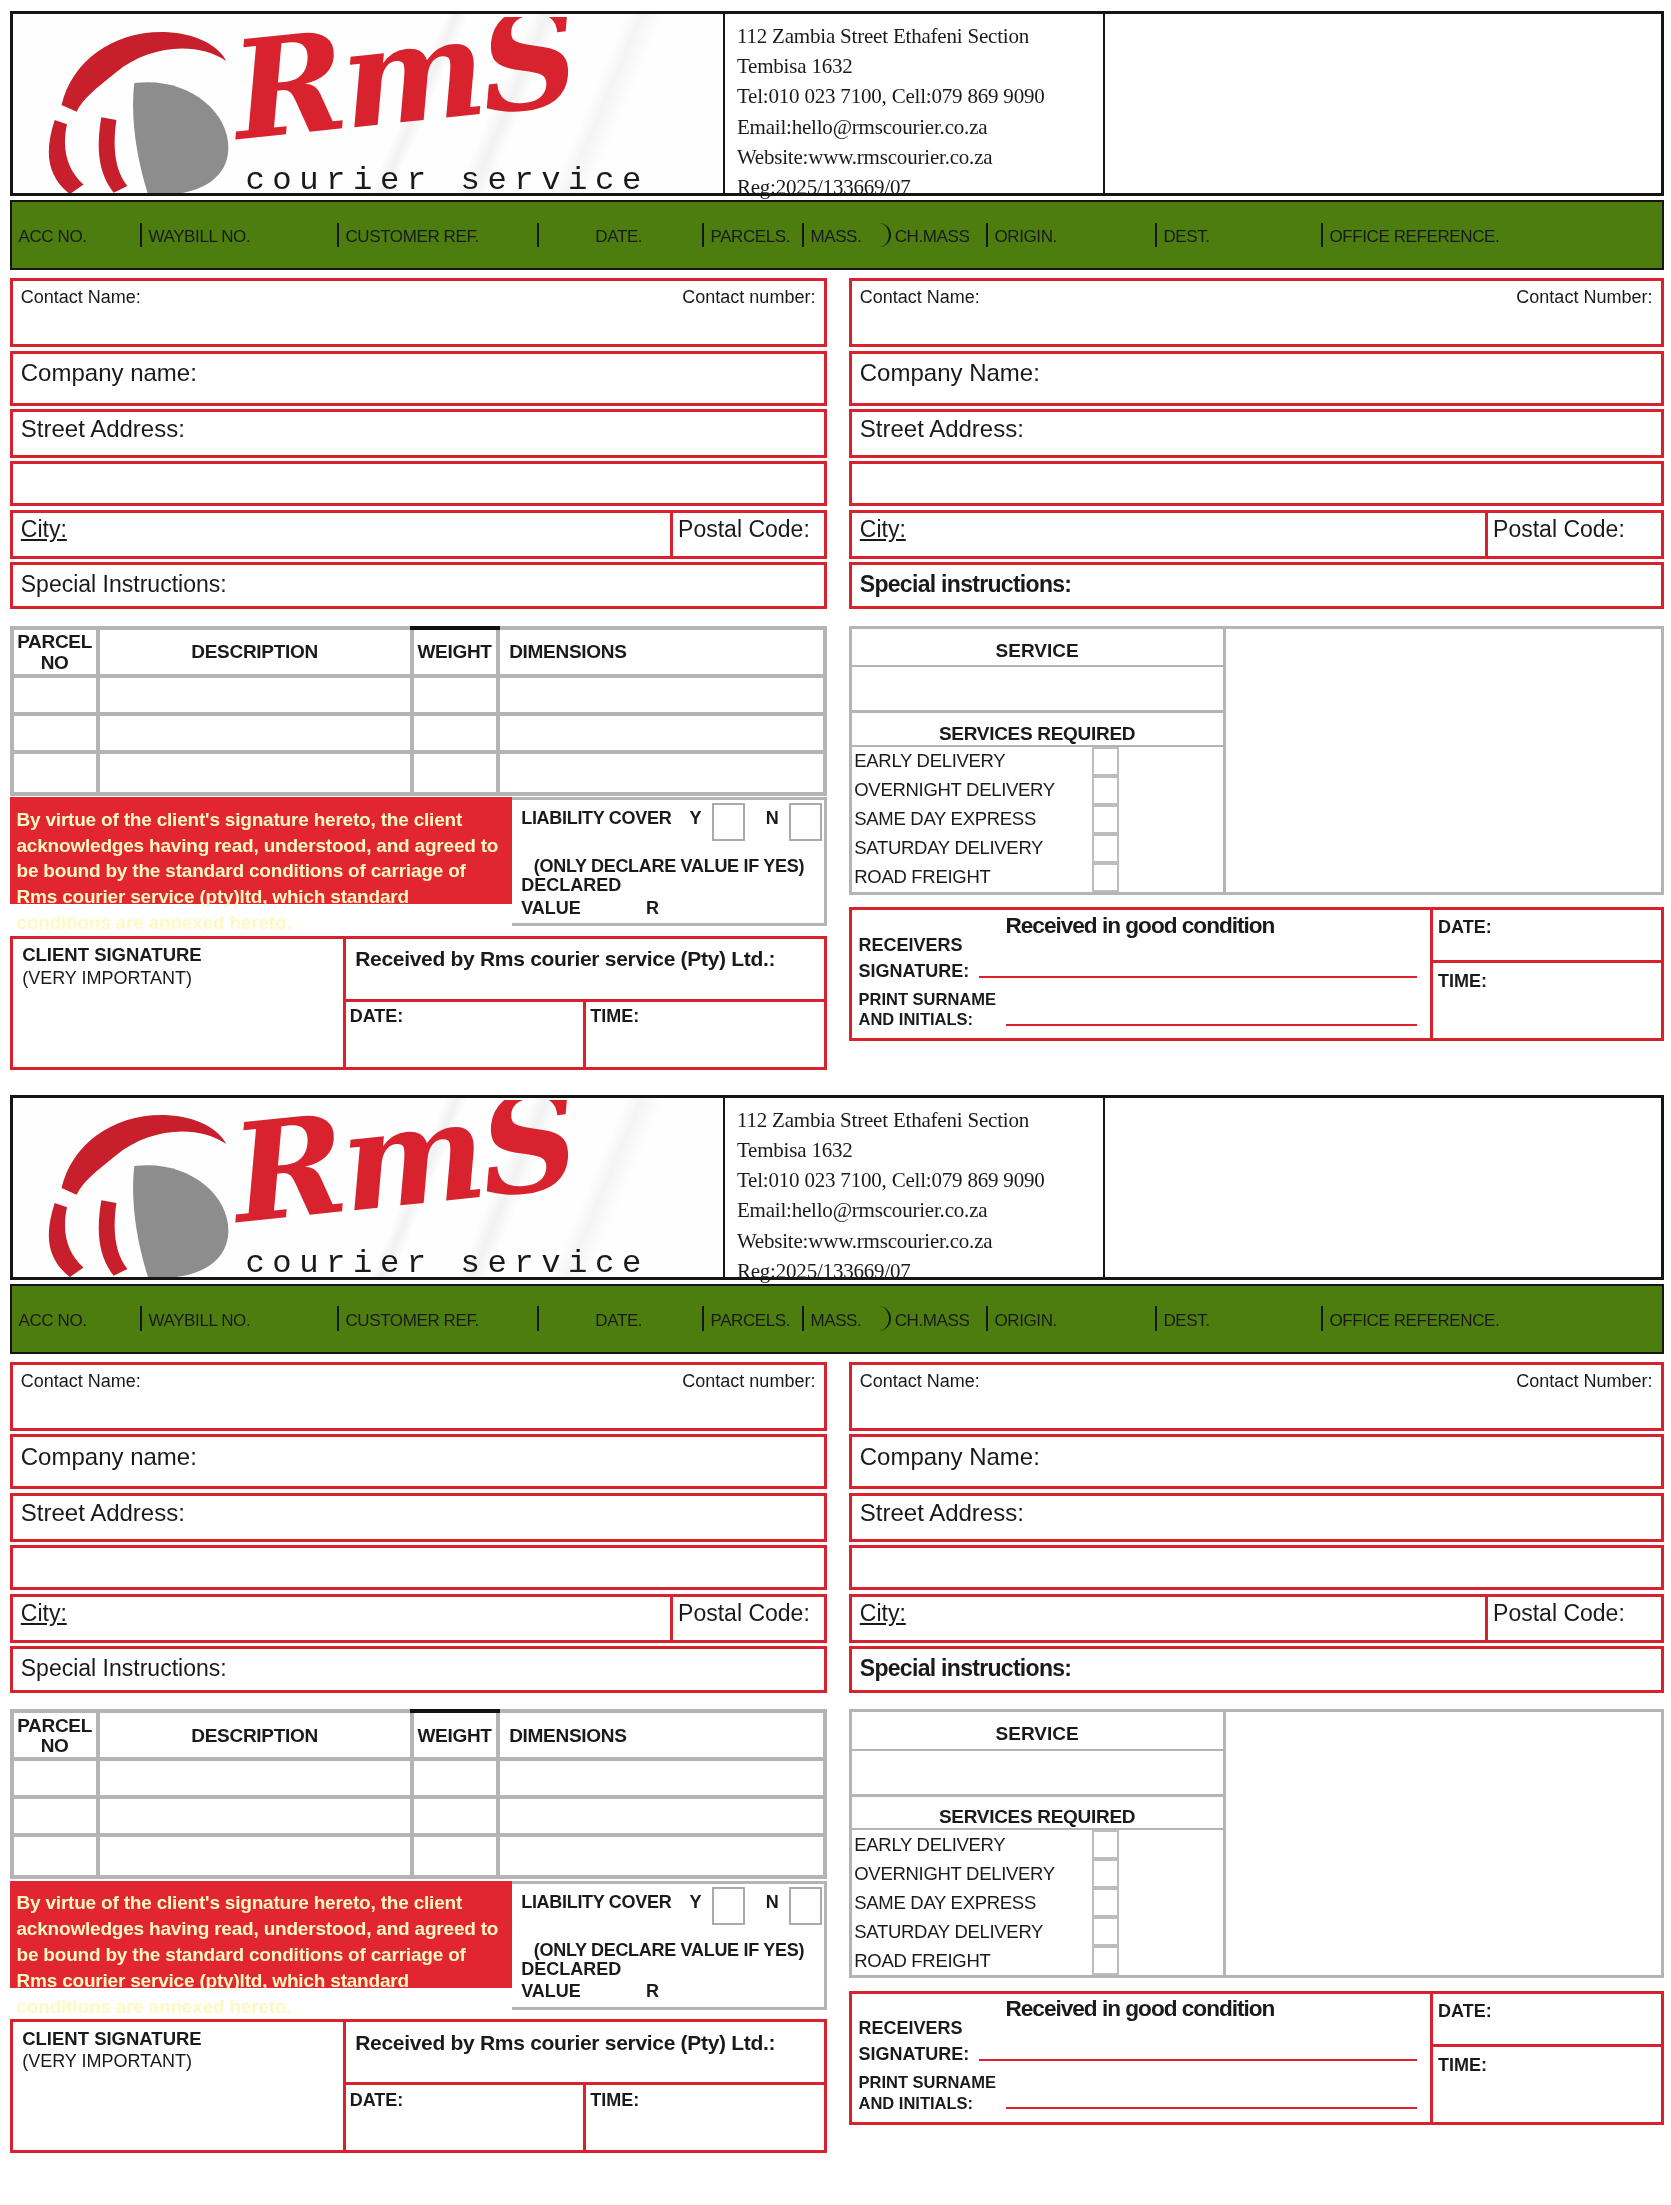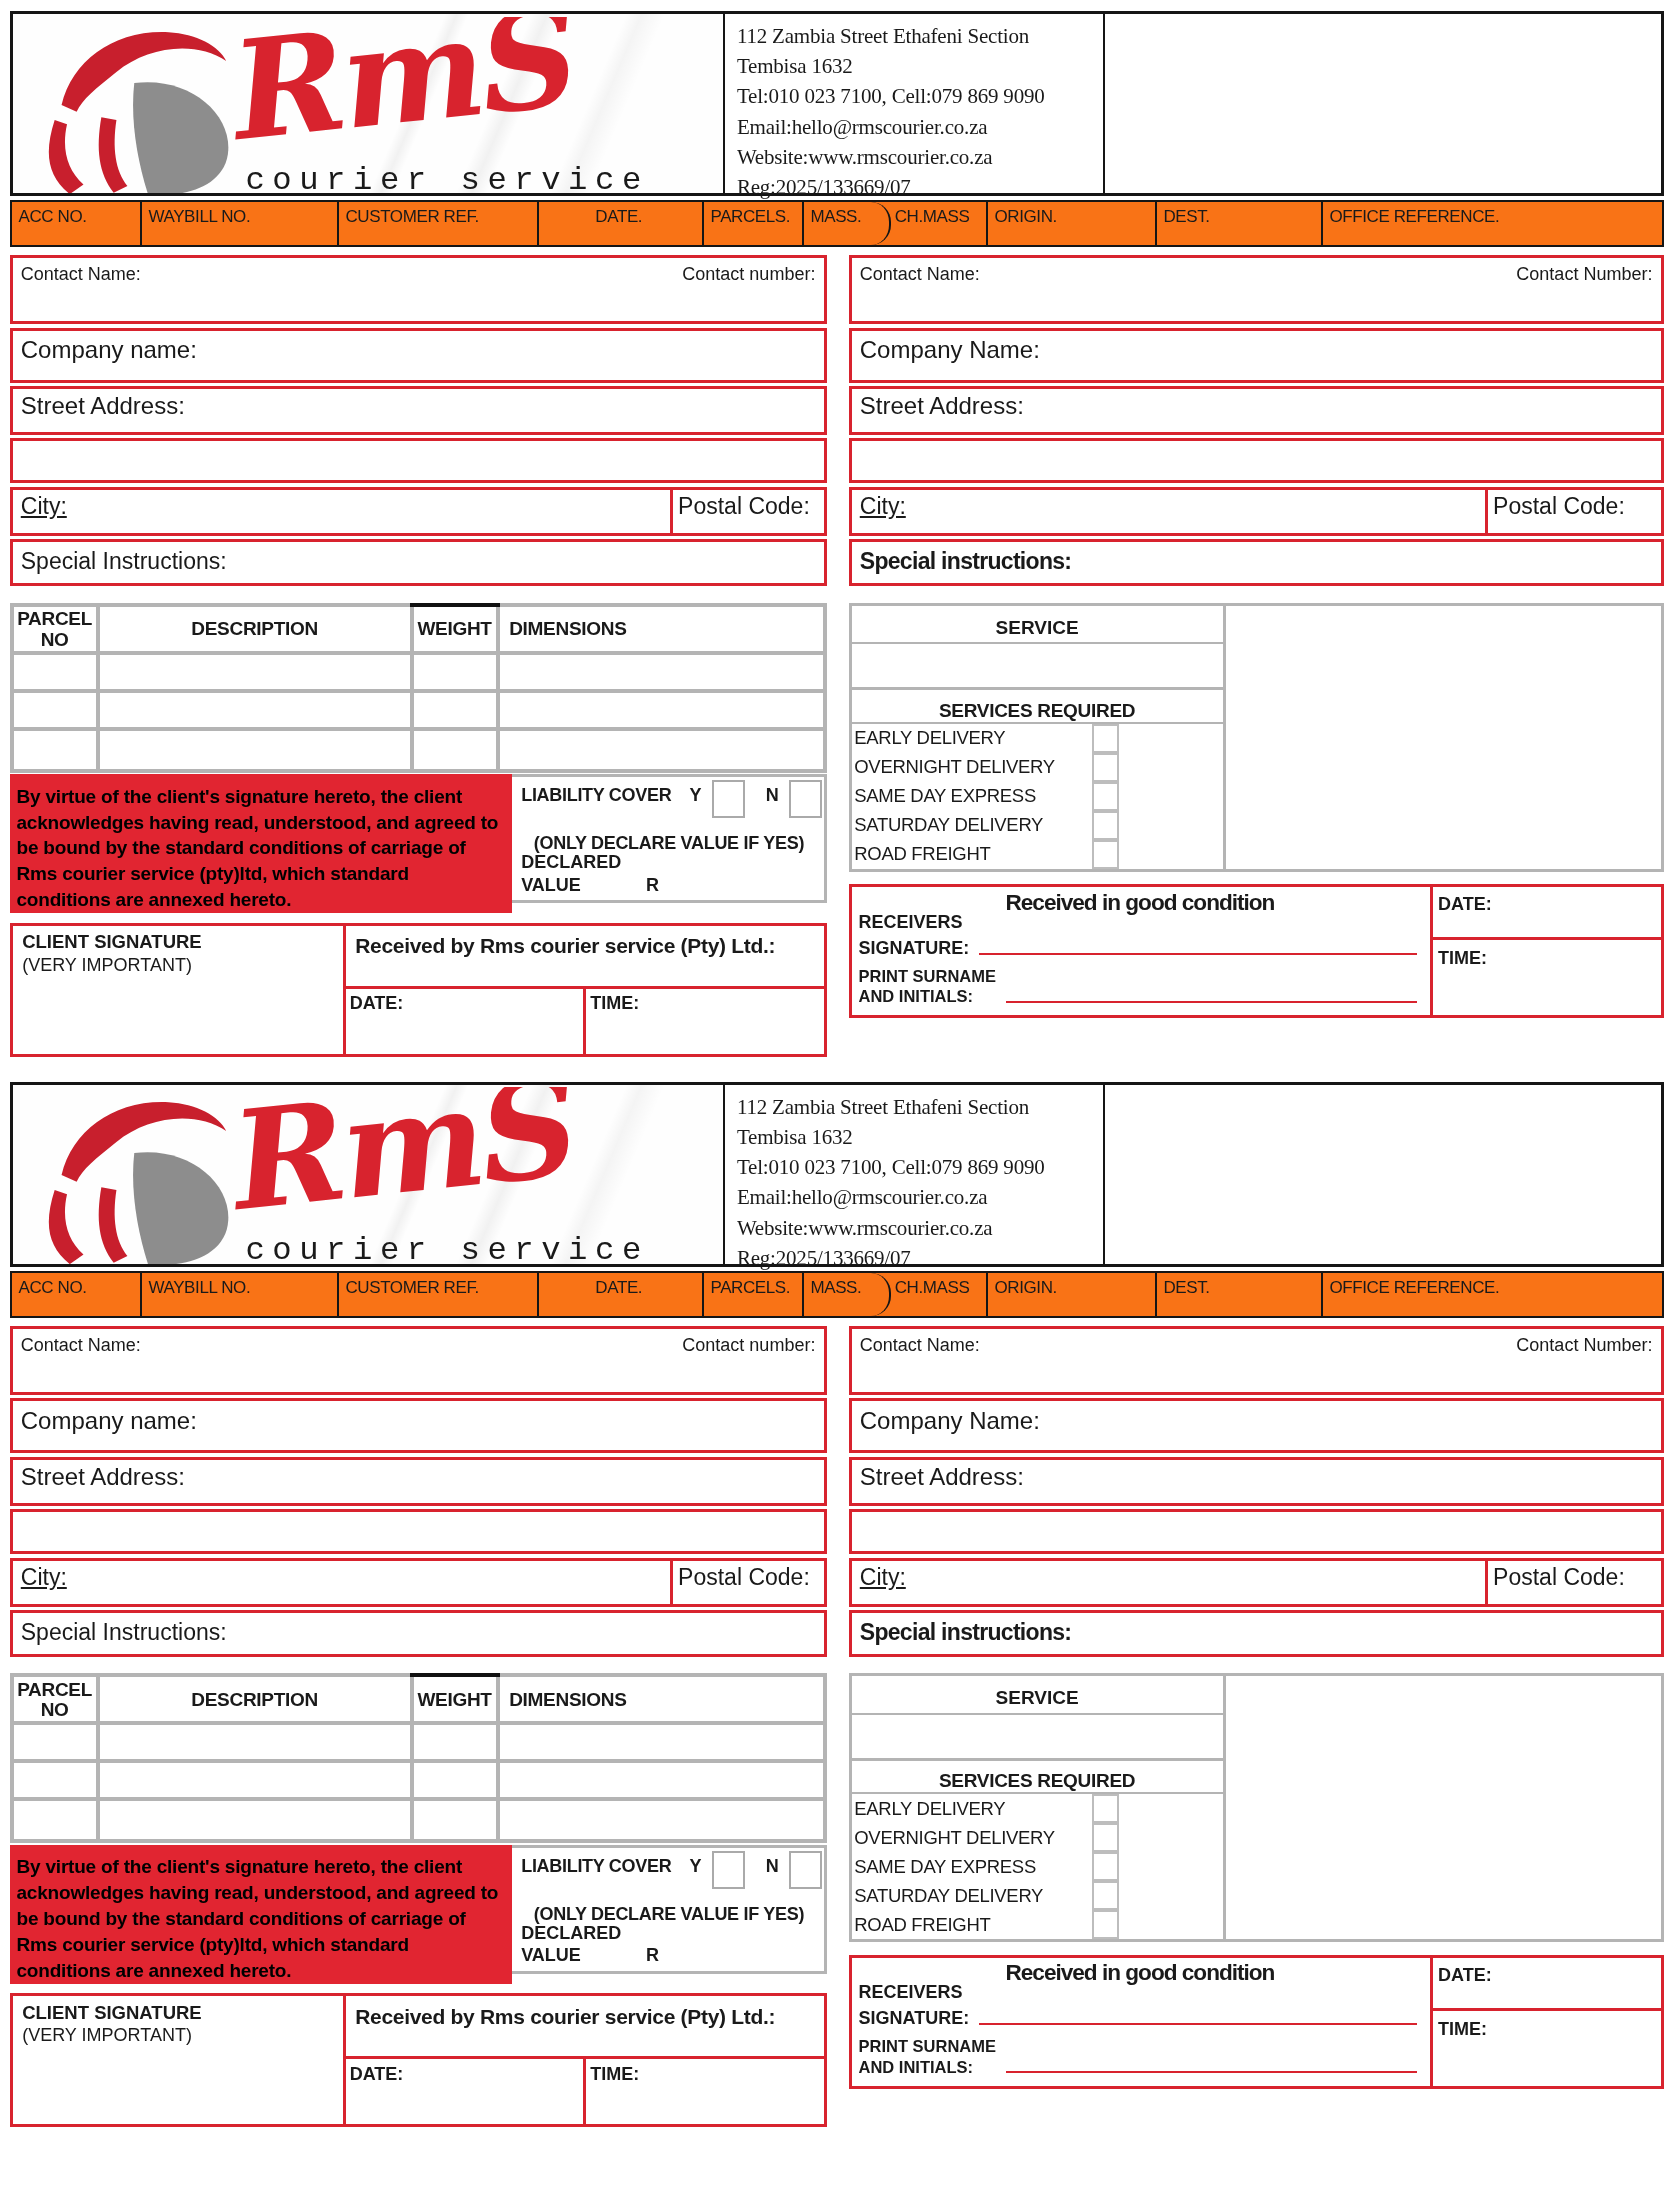--- a/index.html
+++ b/index.html
@@ -20,21 +20,21 @@
     background:
       linear-gradient(113deg, rgba(0,0,0,0) 55%, rgba(0,0,0,.05) 56.5%, rgba(0,0,0,0) 58%, rgba(0,0,0,0) 66%, rgba(0,0,0,.05) 68%, rgba(0,0,0,0) 70%),
       linear-gradient(113deg, rgba(0,0,0,0) 78%, rgba(0,0,0,.04) 80%, rgba(0,0,0,0) 83%),
       #fefefe;}
   .logo-svg{position:absolute;left:6.9px;top:2.7px;}
   .addr-cell{width:380px;border-left:2.7px solid var(--black);padding:6.9px 2.7px 0 12.3px;
     font-size:21px;line-height:1.44;letter-spacing:-0.2px;font-family:Liberation Serif, serif;}
   .extra-cell{flex:1;border-left:2.7px solid var(--black);}
 
   
-  .fieldrow{display:flex;height:47px;border:2.7px solid var(--black);margin-top:4.1px;background:#f97316;}
+  .fieldrow{display:flex;height:70px;border:2.7px solid var(--black);margin-top:4.1px;background:#4d7c0f;align-items:center;}
   .fcell{border-right:2.7px solid var(--black);padding:4.8px 2.7px 0 6.9px;font-size:17px;letter-spacing:-0.4px;}
   .fcell:last-child{border-right:none;flex:1;}
   .fc-acc{width:130px;} .fc-waybill{width:197px;} .fc-customer{width:200px;}
   .fc-date{width:165px;text-align:center;padding-left:0;} .fc-parcels{width:100px;}
   .fc-mass{width:87px;border-radius:20px;} .fc-chmass{width:97px;padding-left:4.1px;} .fc-origin{width:169px;} .fc-dest{width:166px;}
 
   
   .main{display:flex;margin-top:8.2px;align-items:flex-start;}
   .col-left{width:817px;}
   .col-right{width:815px;margin-left:22px;}
@@ -61,21 +61,21 @@
   .pc{border-right:4.1px solid var(--gray);}
   .pc:last-child{border-right:none;flex:1;}
   .pc-no{width:86px;text-align:center;line-height:1.1;padding-top:2.1px;}
   .pc-desc{width:314px;text-align:center;padding-top:11.7px;}
   .pc-weight{width:86px;text-align:center;padding-top:11.7px;position:relative;}
   .p-head .pc-weight::before{content:"";position:absolute;top:-4.1px;left:-4.1px;right:-4.1px;height:4.1px;background:#111;}
   .pc-dims{padding:11.7px 0 0 9.6px;}
 
   
   .disc-row{display:flex;margin-top:1.4px;}
-  .disc{width:502px;height:139px;background:var(--red-fill);color:#000000;font-weight:bold;
+  .disc{width:502px;height:107px;background:var(--red-fill);color:#fef9c3;font-weight:bold;
     font-size:19px;line-height:1.36;padding:9.6px 12.3px 0 6.9px;letter-spacing:-0.2px;}
   .liab{flex:1;height:129px;border:3.4px solid var(--gray);border-left:none;position:relative;padding:8.2px 0 0 9.6px;}
   .liab-top{display:flex;align-items:flex-start;font-weight:bold;font-size:18px;letter-spacing:-0.3px;}
   .liab-y{margin-left:18px;} .liab-n{margin-left:20.6px;}
   .cbox{width:33px;height:38px;border:2.7px solid #aaa;margin-left:11px;margin-top:-5.5px;background:#fff;}
   .liab-note{text-align:center;font-weight:bold;font-size:18px;margin-top:15px;letter-spacing:-0.3px;padding-right:6.9px;}
   .declared{position:absolute;left:9.6px;bottom:4.1px;font-weight:bold;font-size:18px;line-height:1.25;}
   .declared .cur{display:inline-block;margin-left:60px;}
 
   

